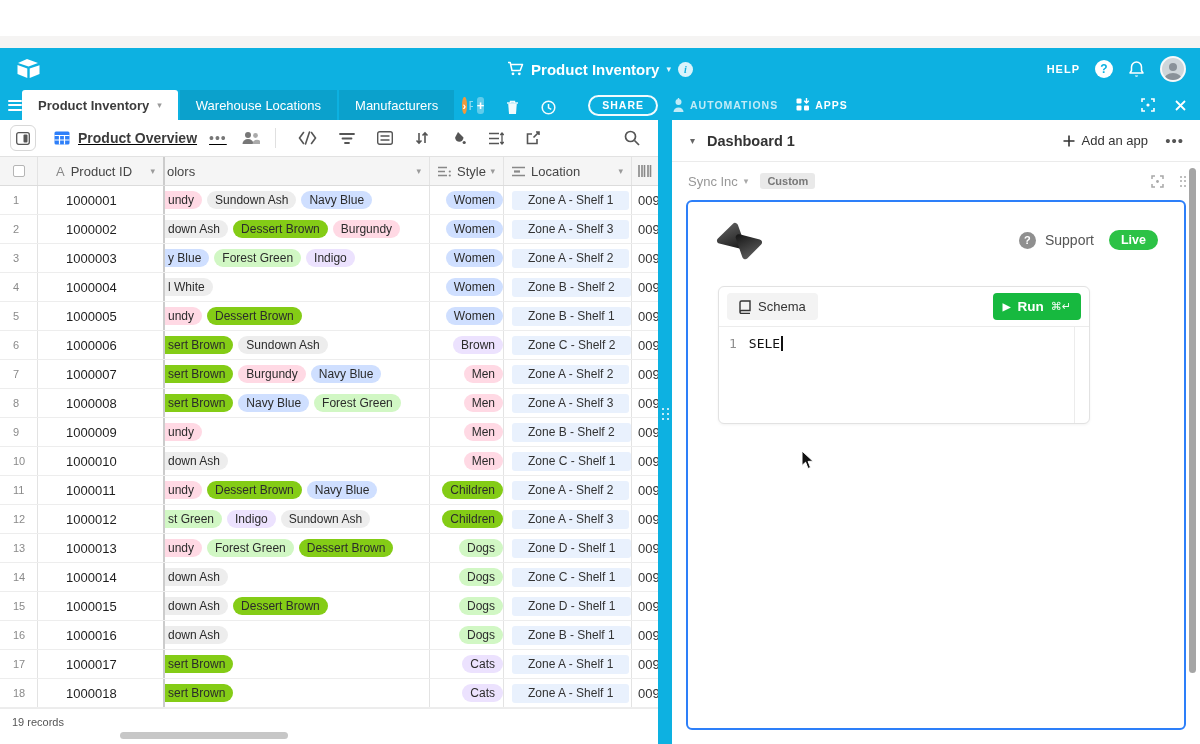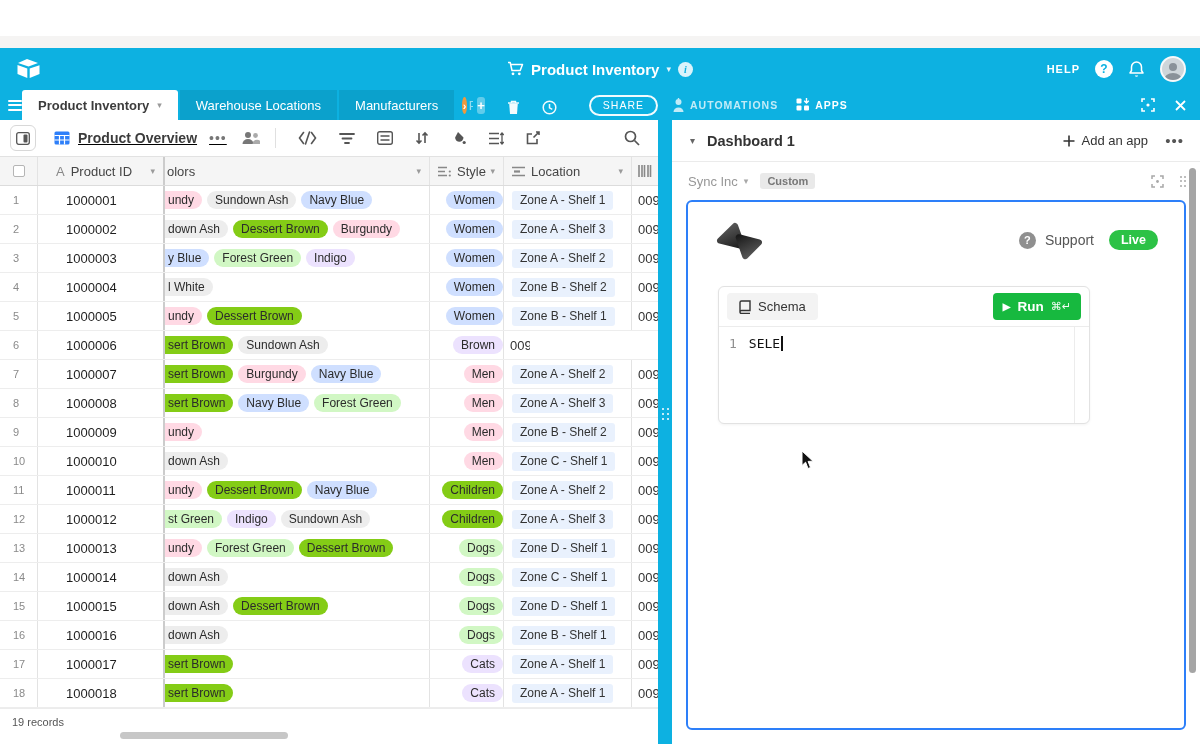--- a/index.html
+++ b/index.html
@@ -45,21 +45,21 @@
   .tab { height:30px; display:flex; align-items:center; padding:0 16px; font-size:13px; color:#fff; white-space:nowrap; }
   .tab.active { background:#fff; color:#3c3c3c; font-weight:bold; border-radius:3px 3px 0 0; gap:8px; }
   .tab.active .tab-caret { color:#9a9a9a; font-size:9px; font-weight:normal; }
   .tab.dim { background:rgba(0,0,0,.09); margin-left:2px; }
   .scroll-tabs { width:17px; height:17px; border-radius:50%; background:#ef9a3d; color:#fff; font-size:11px; font-weight:bold;
                  display:flex; align-items:center; justify-content:center; margin:0 2px 6px 8px; }
   .hidden-tab { color:rgba(255,255,255,.55); font-size:13px; margin-bottom:7px; width:16px; overflow:hidden; }
   .add-table { width:17px; height:17px; border-radius:3px; background:rgba(255,255,255,.35); color:#fff; font-size:13px; font-weight:bold;
                display:flex; align-items:center; justify-content:center; margin:0 0 6px 4px; }
   .tb-tool { color:#fff; margin:0 0 5px 22px; opacity:.95; }
-  .share-pill { border:2px solid rgba(255,255,255,.95); color:#fff; border-radius:12px; font-size:10.5px; font-weight:normal;
+  .share-pill { border:2px solid rgba(255,255,255,.95); color:#fff; border-radius:12px; font-size:10.5px; font-weight:bold;
                 letter-spacing:1px; padding:2px 12px 3px; margin:0 0 4px 32px; }
   .tabbar-right { flex:1; display:flex; align-items:center; gap:18px; padding-left:14px; }
   .bar-feature { display:flex; align-items:center; gap:5px; color:#fff; font-size:10.5px; font-weight:bold; letter-spacing:1px; }
   .bar-feature.dim2 { opacity:.75; }
   .tabbar-far { position:absolute; right:14px; top:0; height:30px; display:flex; align-items:center; gap:20px; color:#fff; }
 
   
   .content { position:absolute; top:120px; left:0; width:1200px; height:624px; display:flex; }
   .left-pane { width:658px; background:#fff; position:relative; }
   .divider { width:14px; background:#0db1e1; position:relative; }
@@ -92,21 +92,21 @@
   .t-row { height:29px; display:flex; border-bottom:1px solid #ededed; background:#fff; font-size:13px; color:#1f1f1f; }
   .t-row .c-num { font-size:11px; color:#8a8a8a; padding-left:13px; }
   .t-row .c-pid { padding-left:28px; }
   .chips { display:flex; gap:5px; align-items:center; width:100%; overflow:hidden; }
   .chip { height:18px; line-height:18px; padding:0 8px; border-radius:9px; font-size:12px; color:#2b2b2b; white-space:nowrap; flex:0 0 auto; }
   .chip.cut { border-top-left-radius:0; border-bottom-left-radius:0; padding-left:3px; }
   .chip:not(.cut):first-child { margin-left:6px; }
   .chip-gray{background:#ededed}.chip-pink{background:#ffd9e4}.chip-blue{background:#cfdfff}
   .chip-yellow{background:#84cc16}.chip-green{background:#d1f7c4}.chip-purple{background:#ece2fe}
   .c-style { padding-left:8px; } .c-loc { padding-left:8px; }
-  .loc-chip { background:#e9f1fd; border-radius:3px; height:19px; line-height:19px; padding:0 8px; font-size:12px; color:#333; white-space:nowrap; }
+  .loc-chip { background:#e9f1fd; border-radius:3px; height:19px; line-height:19px; padding:0 16px; font-size:12px; color:#333; white-space:nowrap; }
   .c-bar { padding-left:6px; color:#333; }
   .t-footer { position:absolute; bottom:0; left:0; width:658px; height:36px; background:#fff; border-top:1px solid #ececec; }
   .rec-count { position:absolute; left:12px; top:7px; font-size:11px; color:#555; }
   .hscroll { position:absolute; left:120px; top:23px; width:168px; height:7px; background:#c7c7c7; border-radius:4px; }
 
   
   .d-header { height:42px; border-bottom:1px solid #ebebeb; display:flex; align-items:center; position:relative; }
   .d-caret { margin-left:18px; color:#666; font-size:10px; }
   .d-title { margin-left:12px; font-size:14.5px; font-weight:bold; color:#333; }
   .d-add { position:absolute; right:52px; font-size:13px; color:#333; display:flex; gap:6px; align-items:center; }
@@ -546,20 +546,23 @@
     <div class="cell c-pid">1000006</div>
     <div class="cell c-colors">
               <span class="chips">
                 <span class="chip chip-yellow cut">sert Brown</span>
                 <span class="chip chip-gray">Sundown Ash</span>
               </span>
             </div>
     <div class="cell c-style">
               <span class="chip chip-purple">Brown</span>
             </div>
+    <div class="cell c-loc">
+              <span class="loc-chip">Zone C - Shelf 2</span>
+            </div>
     <div class="cell c-bar">00956</div>
   </div>
 
   <div class="t-row">
     <div class="cell c-num">7</div>
     <div class="cell c-pid">1000007</div>
     <div class="cell c-colors">
               <span class="chips">
                 <span class="chip chip-yellow cut">sert Brown</span>
                 <span class="chip chip-pink">Burgundy</span>

